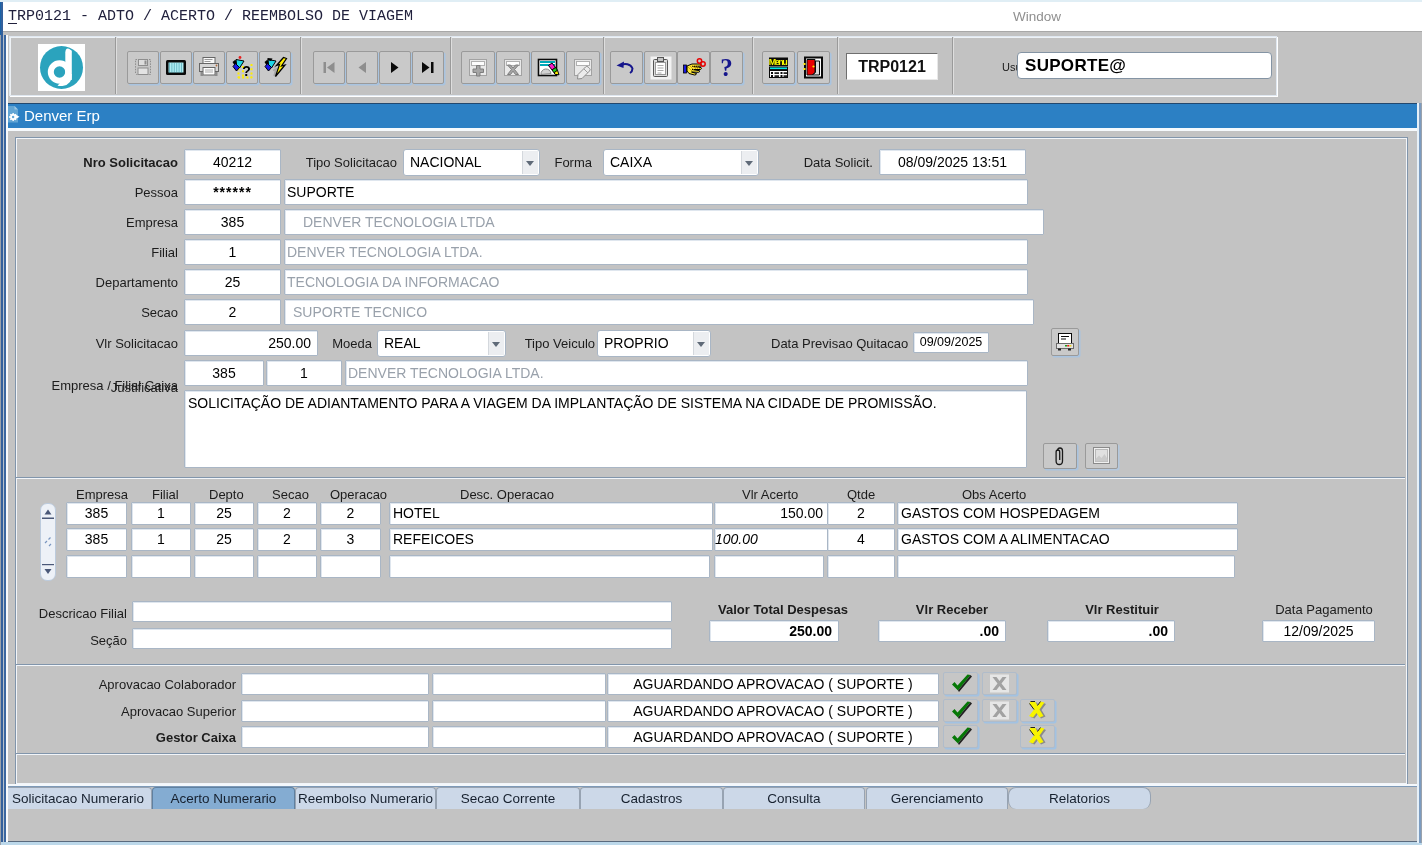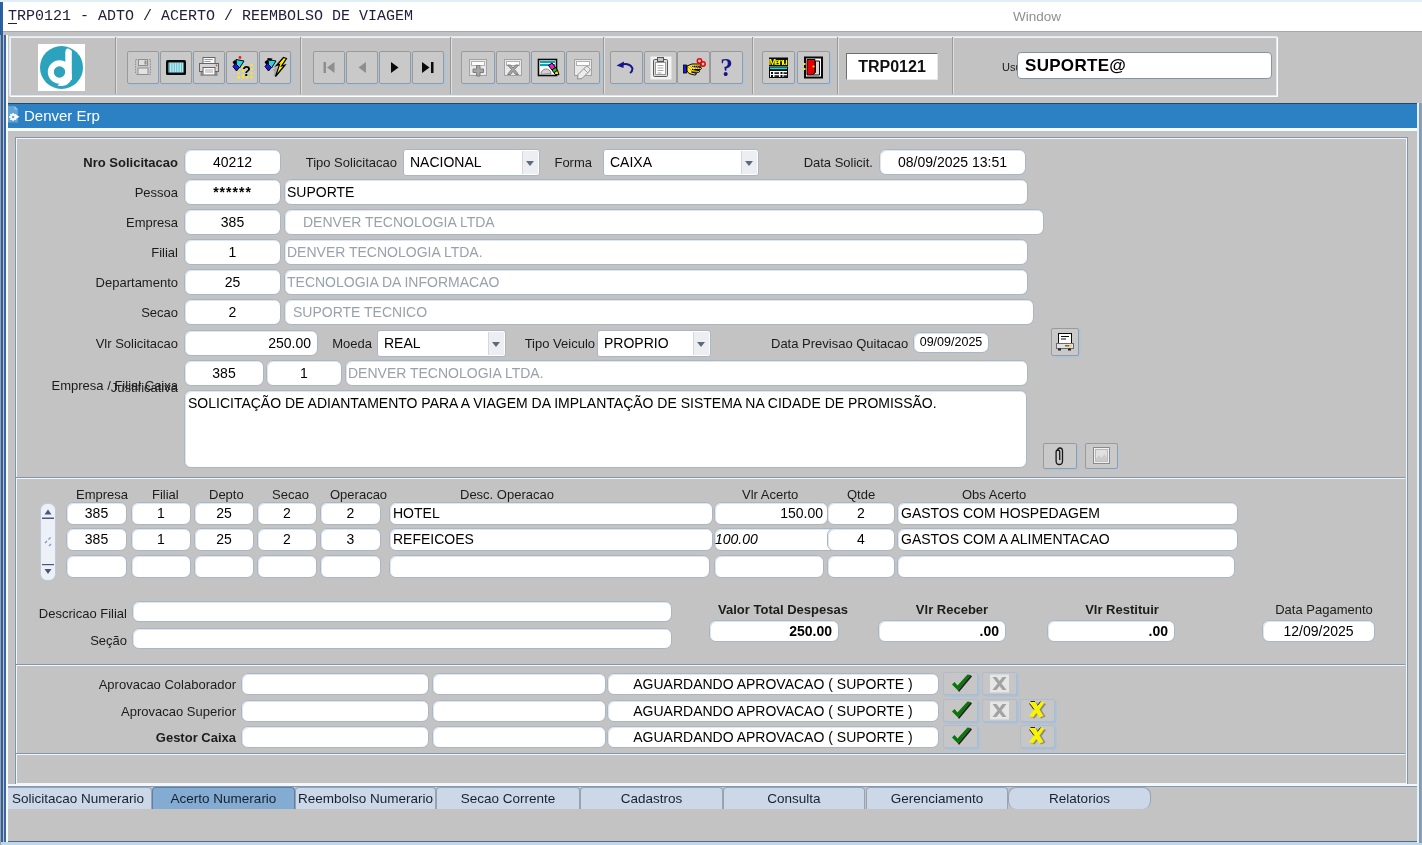--- a/index.html
+++ b/index.html
@@ -1,20 +1,20 @@
 <!DOCTYPE html>
 <html><head>
 <meta charset="utf-8">
 <style>
 html,body{margin:0;padding:0;}
 body{width:1422px;height:845px;position:relative;background:#c3c3c3;font-family:"Liberation Sans",sans-serif;overflow:hidden;}
 .abs{position:absolute;}
 .lbl{position:absolute;font-size:13px;color:#1c1c1c;white-space:nowrap;}
 .lblr{position:absolute;font-size:13px;color:#1c1c1c;white-space:nowrap;text-align:right;}
-.fld{position:absolute;background:#fff;border:1px solid #a9b6c5;border-radius:7px;box-shadow:inset 1px 1px 0 #dfe6ee;font-size:14px;color:#000;white-space:nowrap;overflow:hidden;}
+.fld{position:absolute;background:#fff;border:1px solid #a9b6c5;border-radius:1px;box-shadow:inset 1px 1px 0 #dfe6ee;font-size:14px;color:#000;white-space:nowrap;overflow:hidden;}
 .fld.gray{color:#99a1ab;}
 .dd{position:absolute;background:#fff;border:1px solid #a9b6c5;border-radius:3px;font-size:14px;color:#000;white-space:nowrap;overflow:hidden;}
 .ddb{position:absolute;top:1px;bottom:1px;right:1px;width:15px;background:#eceef1;border-left:1px solid #d4d8dd;}
 .ddb:after{content:"";position:absolute;left:3px;top:50%;margin-top:-2px;border-left:4.5px solid transparent;border-right:4.5px solid transparent;border-top:5px solid #5f6a78;}
 .tbtn{position:absolute;width:30px;height:31px;background:#c9c9c9;border:1px solid #9a9a9a;border-radius:2px;box-shadow:1.5px 1.5px 0 #a9c4e0;}
 .sep{position:absolute;top:37px;width:1px;height:57px;background:#9a9a9a;box-shadow:1px 0 0 #dedede;}
 .tab{position:absolute;top:787px;height:21px;background:#ccd8e8;border:1px solid #97a3b2;border-bottom:none;border-radius:4px 4px 0 0;font-size:13.5px;color:#16202e;text-align:center;line-height:21px;}
 .abtn{position:absolute;width:33px;height:21px;background:#c6c6c6;border:1px solid #b0bcca;border-radius:2px;box-shadow:1.5px 1.5px 0 #a2c2e2;}
 svg{display:block;}
 </style>

